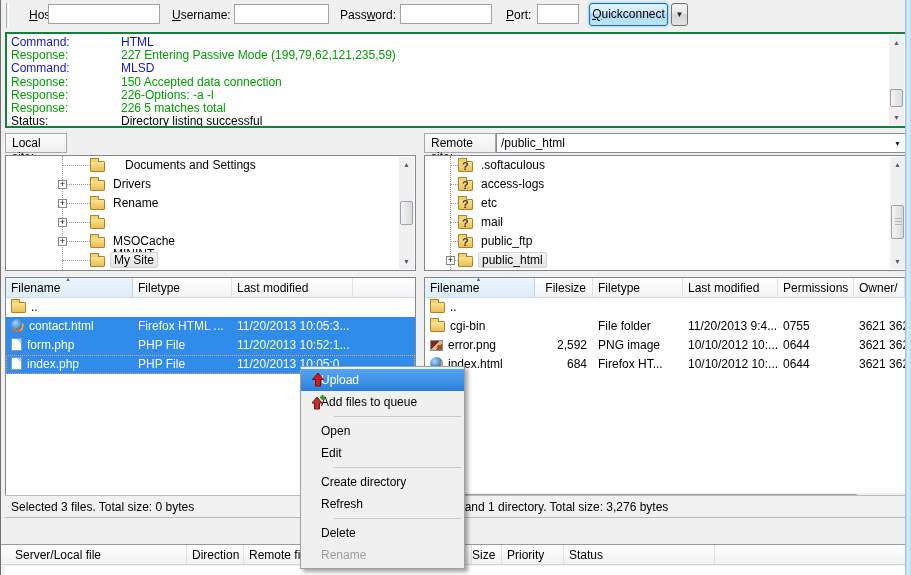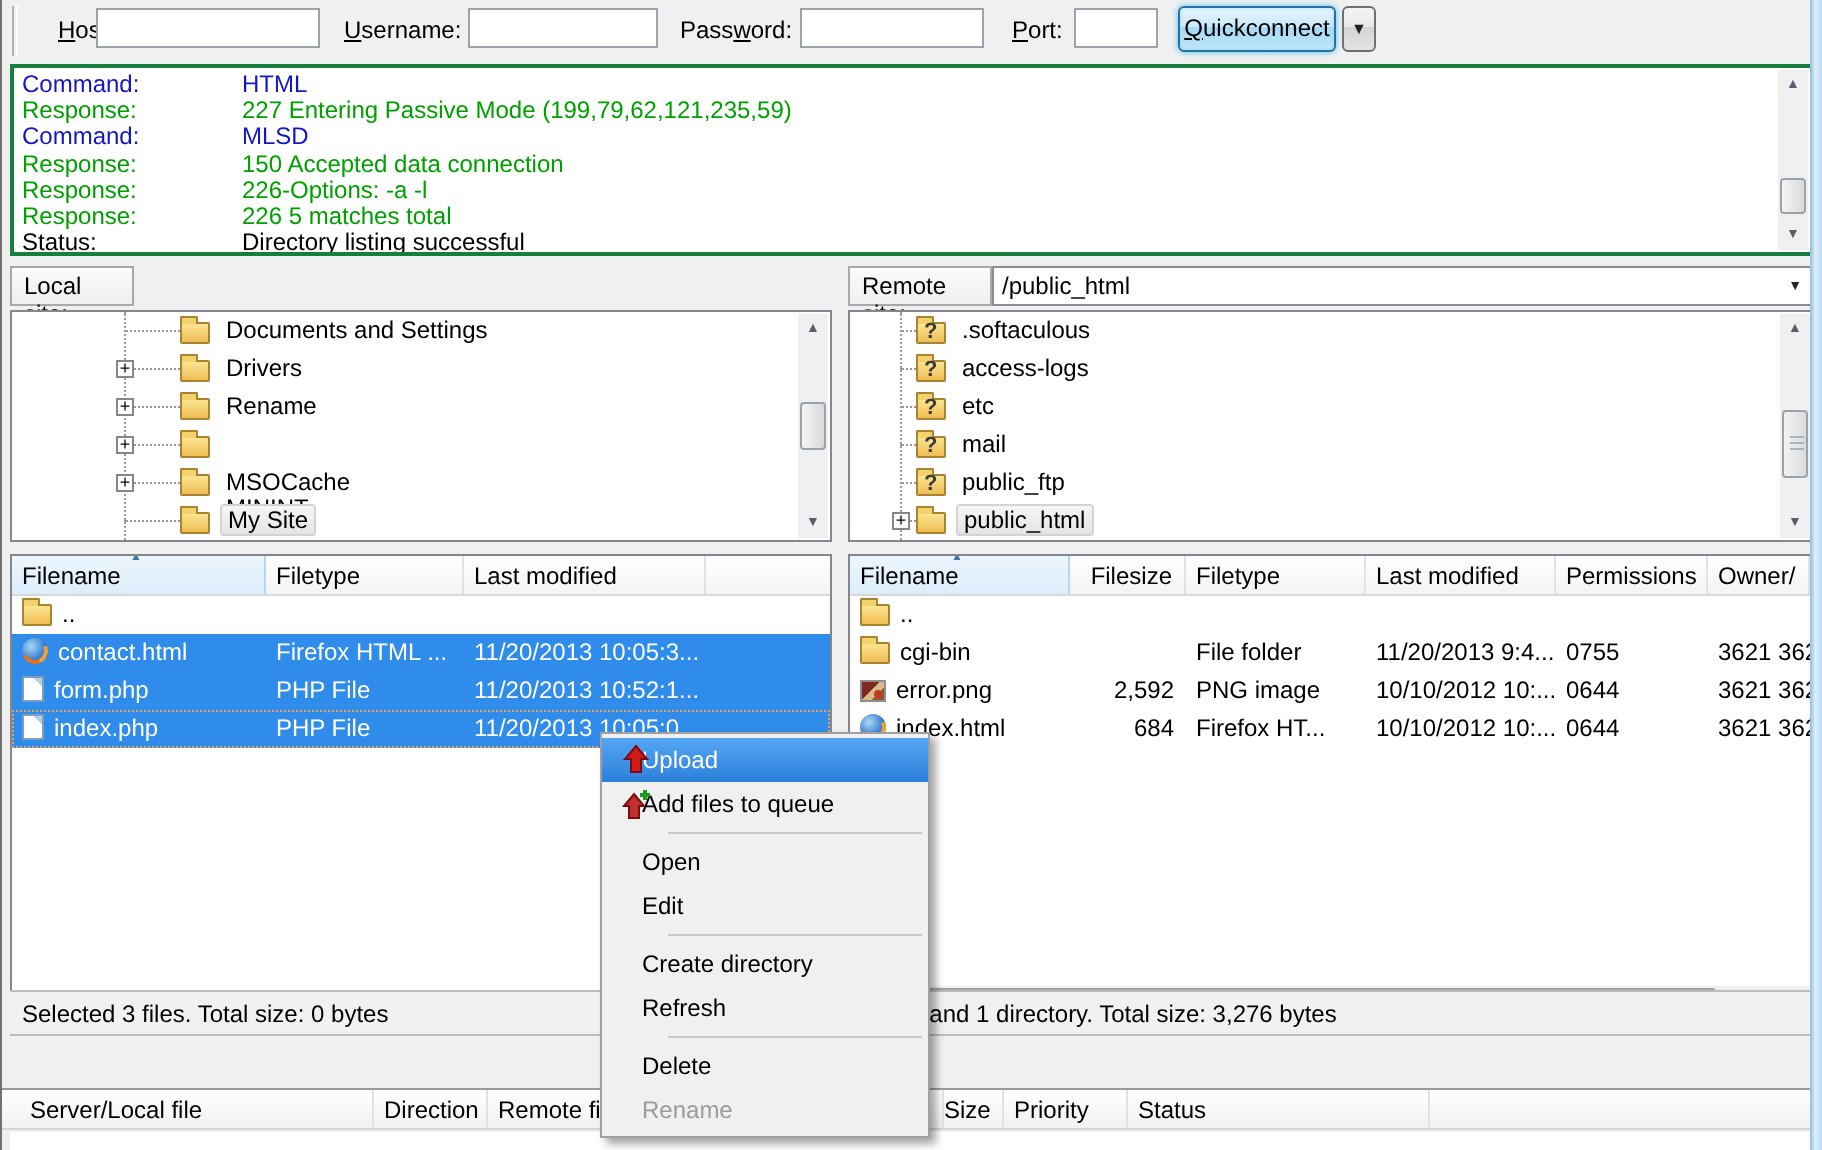--- a/index.html
+++ b/index.html
@@ -160,21 +160,21 @@
 
   <div class="sitebar-label" style="left:423px;width:72px">Remote site:</div>
   <div class="combo" style="left:495px;width:411px">
     <span>/public_html</span>
     <span class="arr">▼</span>
   </div>
 
   <div class="treepanel" style="left:4px;width:411px">
     <div class="trunk" style="left:56px"></div>
     <div id="local-tree">
-        <div class="tree-row"><span class="tconn" style="left: 56px; width: 28px;"></span><span class="i-folder ticon" style="left: 84px;"></span><span class="tlabel" style="left: 104px;">Documents and Settings</span></div>
+        <div class="tree-row"><span class="tconn" style="left: 56px; width: 28px;"></span><span class="i-folder ticon" style="left: 84px;"></span><span class="tlabel" style="left: 116px;">Documents and Settings</span></div>
         <div class="tree-row"><span class="tconn" style="left: 56px; width: 28px;"></span><span class="texp" style="left: 52px;">+</span><span class="i-folder ticon" style="left: 84px;"></span><span class="tlabel" style="left: 104px;">Drivers</span></div>
         <div class="tree-row"><span class="tconn" style="left: 56px; width: 28px;"></span><span class="texp" style="left: 52px;">+</span><span class="i-folder ticon" style="left: 84px;"></span><span class="tlabel" style="left: 104px;">Rename</span></div>
         <div class="tree-row"><span class="tconn" style="left: 56px; width: 28px;"></span><span class="texp" style="left: 52px;">+</span><span class="i-folder ticon" style="left: 84px;"></span><span class="tlabel" style="left: 104px; margin-top: 32px;">MININT</span></div>
         <div class="tree-row"><span class="tconn" style="left: 56px; width: 28px;"></span><span class="texp" style="left: 52px;">+</span><span class="i-folder ticon" style="left: 84px;"></span><span class="tlabel" style="left: 104px;">MSOCache</span></div>
         <div class="tree-row"><span class="tconn" style="left: 56px; width: 28px;"></span><span class="i-folder ticon" style="left: 84px;"></span><span class="tlabel sel" style="left: 104px;">My Site</span></div>
       </div>
     <div class="vsb">
       <div class="sb-arrow" style="top:0">▲</div>
       <div class="sb-thumb" style="top:44px;height:24px"></div>
       <div class="sb-arrow" style="bottom:0">▼</div>

